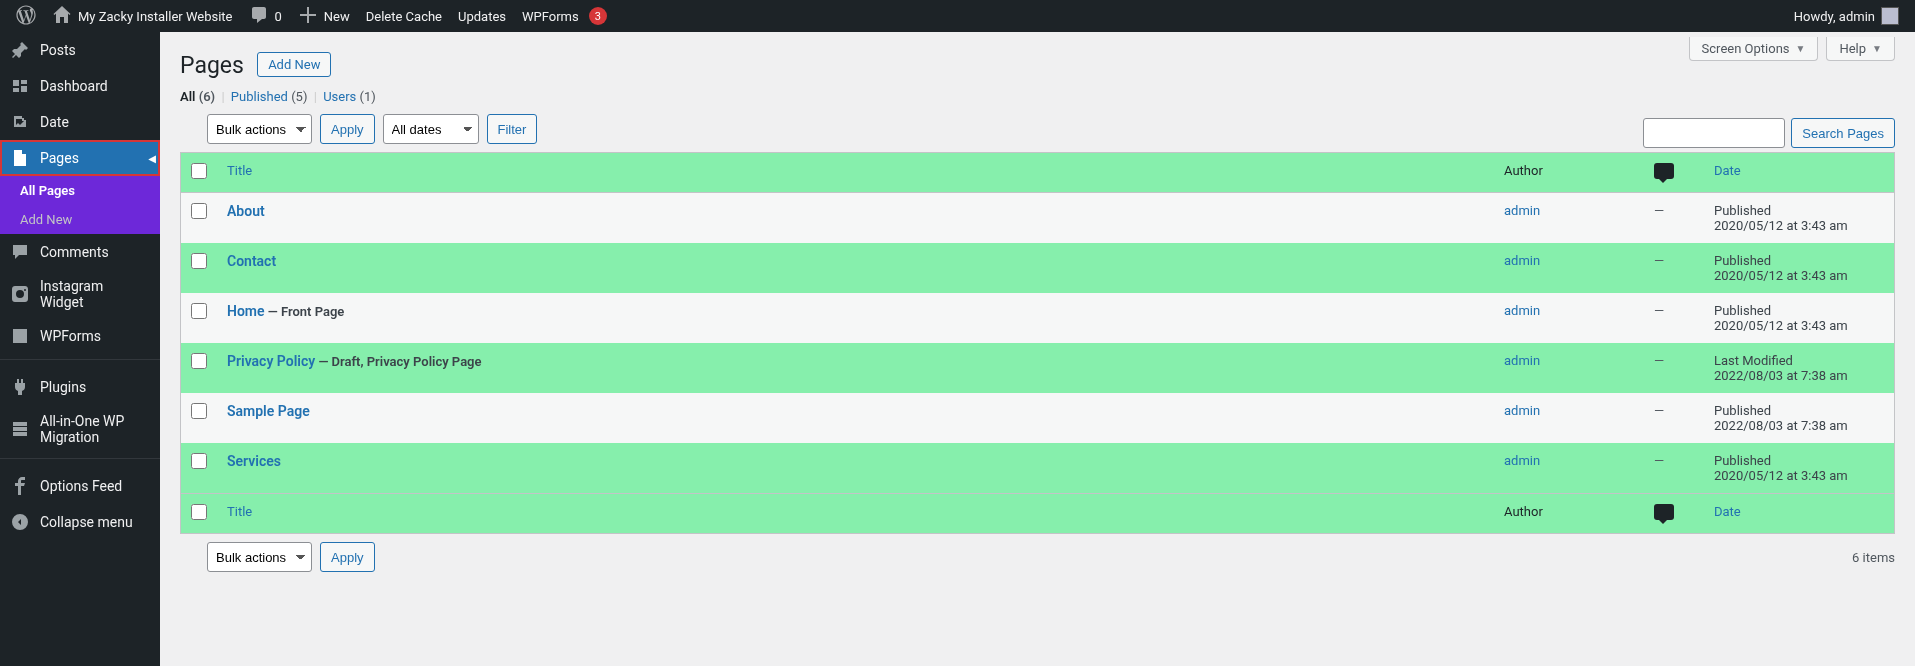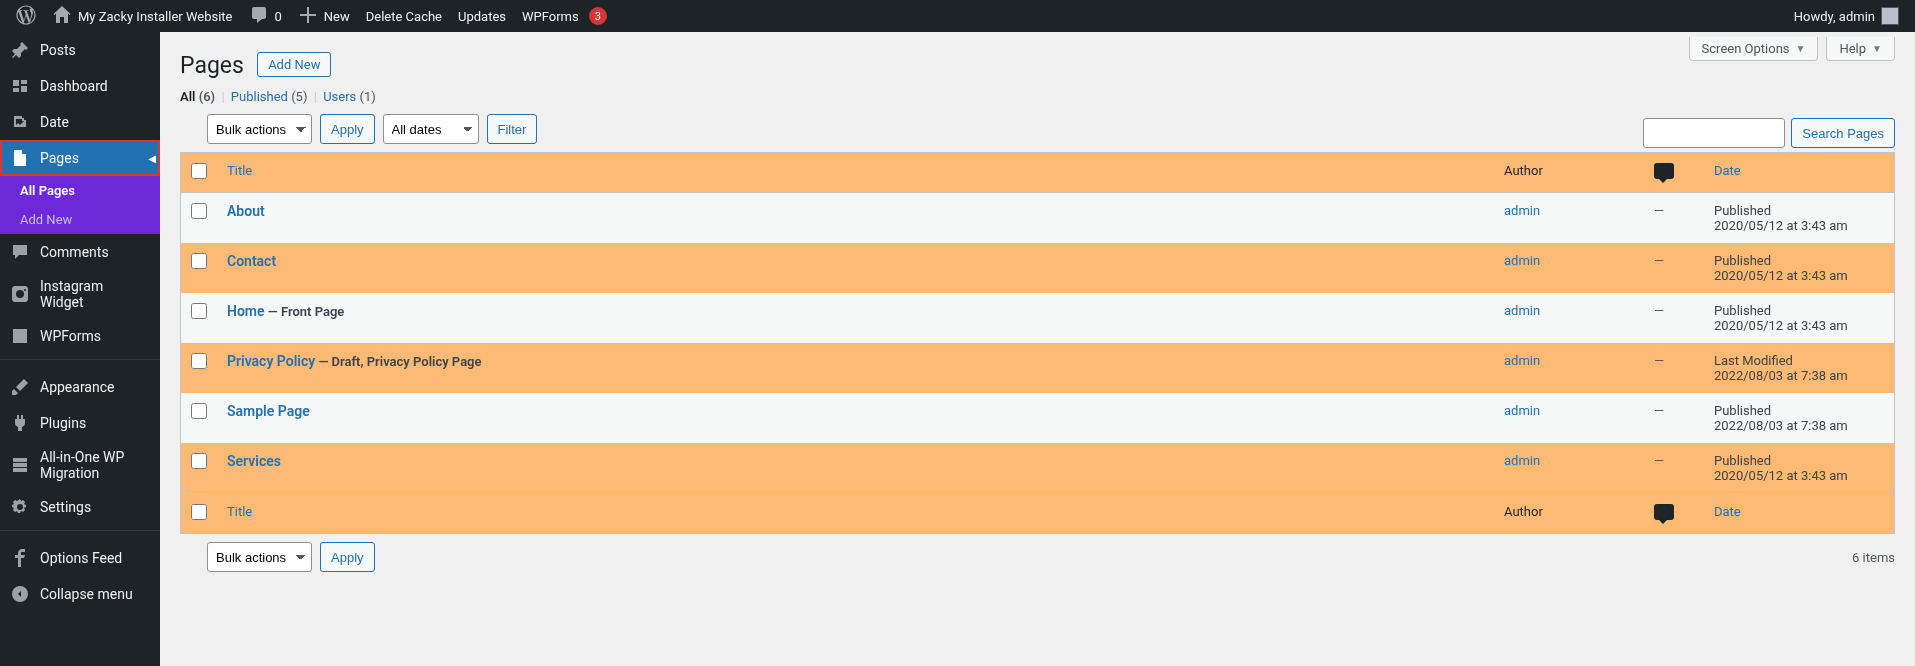--- a/index.html
+++ b/index.html
@@ -42,21 +42,21 @@
   .subsubsub .current { color:#1d2327; font-weight:600; }
 
   .search-box { position:absolute; right:20px; top:62px; display:flex; gap:6px;margin-top:24px; }
   .search-box input[type=search] { width:142px; height:30px; border:1px solid #8c8f94; border-radius:3px; padding:0 8px; background:#fff; }
   .button { border:1px solid #2271b1; background:#f6f7f7; color:#2271b1; padding:0 10px; height:30px; border-radius:3px; font-size:13px; cursor:pointer; }
 
   .tablenav { display:flex; align-items:center; gap:8px; margin-bottom:8px;margin-left:27px; }
   .tablenav select { height:30px; min-width:96px; border:1px solid #8c8f94; border-radius:3px; background:#fff; padding:0 24px 0 8px; font-size:13px; appearance:none; -webkit-appearance:none; background-image: linear-gradient(45deg, transparent 50%, #555 50%), linear-gradient(135deg, #555 50%, transparent 50%); background-position: right 10px center, right 5px center; background-size:5px 5px,5px 5px; background-repeat:no-repeat; }
   .tablenav .items-count { margin-left:auto; color:#50575e; font-size:13px; }
 
-  table.list { width:100%; border:1px solid #c3c4c7; border-spacing:0; background:#fdba74; }
+  table.list { width:100%; border:1px solid #c3c4c7; border-spacing:0; background:#86efac; }
   table.list th, table.list td { text-align:left; padding:10px; font-size:13px; vertical-align:top; }
   table.list thead th, table.list tfoot th { font-weight:400; color:#1d2327; border-bottom:1px solid #c3c4c7;}
   table.list tfoot th { border-top:1px solid #c3c4c7; border-bottom:none;}
   table.list thead th.sortable, table.list tfoot th.sortable { color:#2271b1; cursor:pointer; }
   table.list tbody tr:nth-child(odd) { background:#f6f7f7; }
   table.list .cb { width:30px; }
   table.list .col-author { width:150px; }
   table.list .col-comments { width:60px; text-align:left; }
   table.list .col-date { width:190px; }
   table.list a { color:#2271b1; cursor:pointer; }
@@ -179,48 +179,32 @@
             <svg viewBox="0 0 20 20">
               <path d="M3 3h14v14H3zM5 6h10v1H5zm0 3h10v1H5zm0 3h6v1H5z"></path>
             </svg>
           </span>
           <span>WPForms</span>
         </div>
         <div style="height: 5px; margin: 5px 0px; border-top: 1px solid rgb(50, 55, 60);"></div>
         <div class="menu-item">
           <span class="micon">
             <svg viewBox="0 0 20 20">
-              <path d="M14 2l4 4-8 8-4-4zM4 12l4 4-2 2H2v-4z"></path>
-            </svg>
-          </span>
-          <span>Appearance</span>
-        </div>
-        <div class="menu-item">
-          <span class="micon">
-            <svg viewBox="0 0 20 20">
               <path d="M7 2h2v4h2V2h2v4h2v4c0 2-1 3-3 4v4H8v-4c-2-1-3-2-3-4V6h2z"></path>
             </svg>
           </span>
           <span>Plugins</span>
         </div>
         <div class="menu-item">
           <span class="micon">
             <svg viewBox="0 0 20 20">
               <path d="M3 3h14v4H3zm0 5h14v4H3zm0 5h14v4H3z"></path>
             </svg>
           </span>
           <span>All-in-One WP Migration</span>
-        </div>
-        <div class="menu-item">
-          <span class="micon">
-            <svg viewBox="0 0 20 20">
-              <path d="M10 2h0l1 2 2-1 2 2-1 2 2 1v2l-2 1 1 2-2 2-2-1-1 2h-2l-1-2-2 1-2-2 1-2-2-1V8l2-1-1-2 2-2 2 1zM10 7a3 3 0 100 6 3 3 0 000-6z"></path>
-            </svg>
-          </span>
-          <span>Settings</span>
         </div>
         <div style="height: 5px; margin: 5px 0px; border-top: 1px solid rgb(50, 55, 60);"></div>
         <div class="menu-item">
           <span class="micon">
             <svg viewBox="0 0 20 20">
               <path d="M12 4h3V1h-3c-2 0-4 2-4 4v2H5v3h3v9h3v-9h3l1-3h-4V5c0-.6.4-1 1-1z"></path>
             </svg>
           </span>
           <span>Options Feed</span>
         </div>

